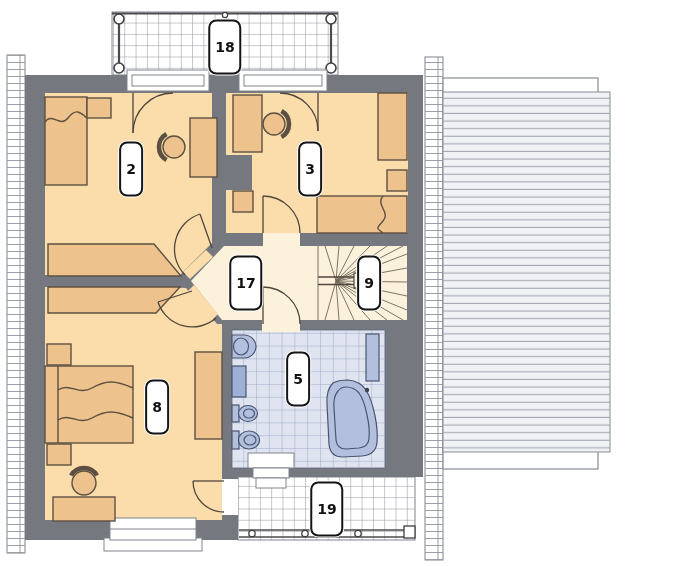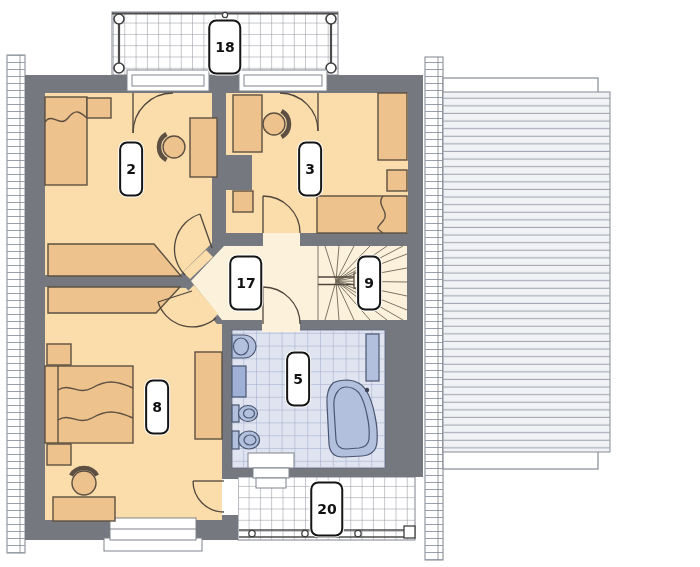--- a/index.html
+++ b/index.html
@@ -238,14 +238,14 @@
   </g>
 </svg>
 
 <div class="plate" style="left:225px;top:47px"><span>18</span></div>
 <div class="plate" style="left:131px;top:169px"><span>2</span></div>
 <div class="plate" style="left:310px;top:169px"><span>3</span></div>
 <div class="plate" style="left:246px;top:283px"><span>17</span></div>
 <div class="plate" style="left:369px;top:283px"><span>9</span></div>
 <div class="plate" style="left:298px;top:379px"><span>5</span></div>
 <div class="plate" style="left:157px;top:407px"><span>8</span></div>
-<div class="plate" style="left:327px;top:509px"><span>20</span></div>
+<div class="plate" style="left:327px;top:509px"><span>19</span></div>
 </div>
 
 </body></html>

